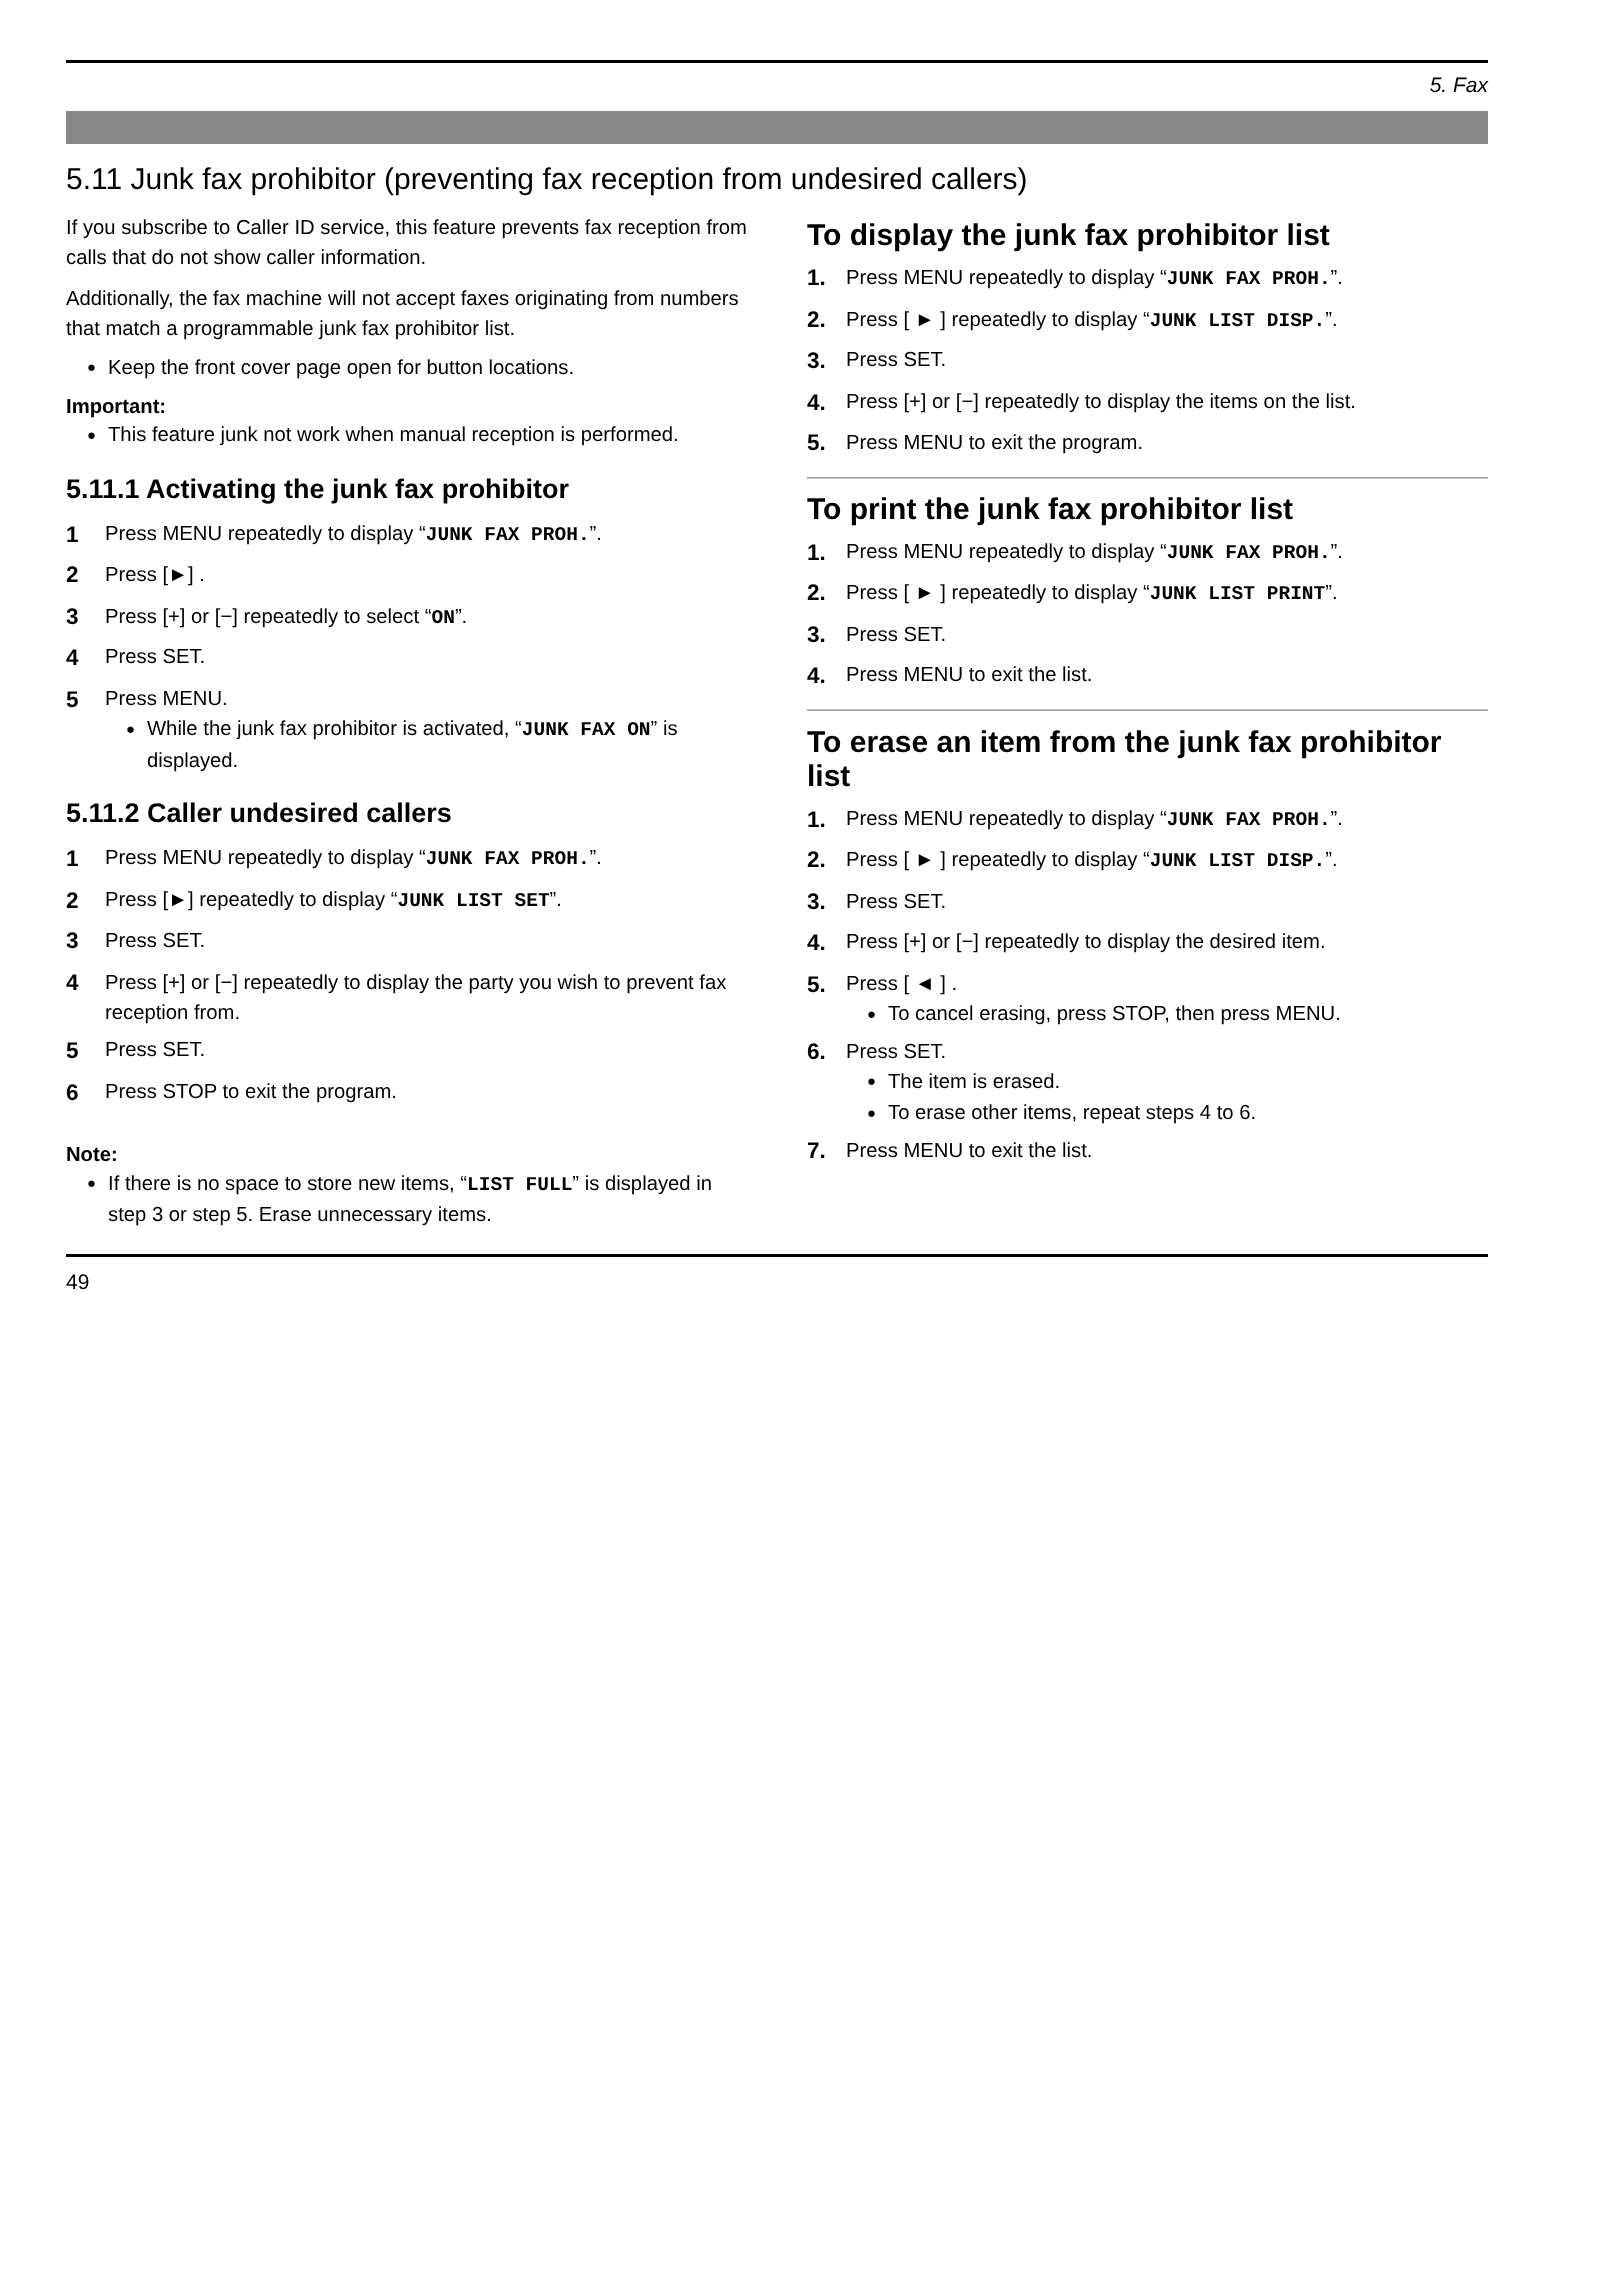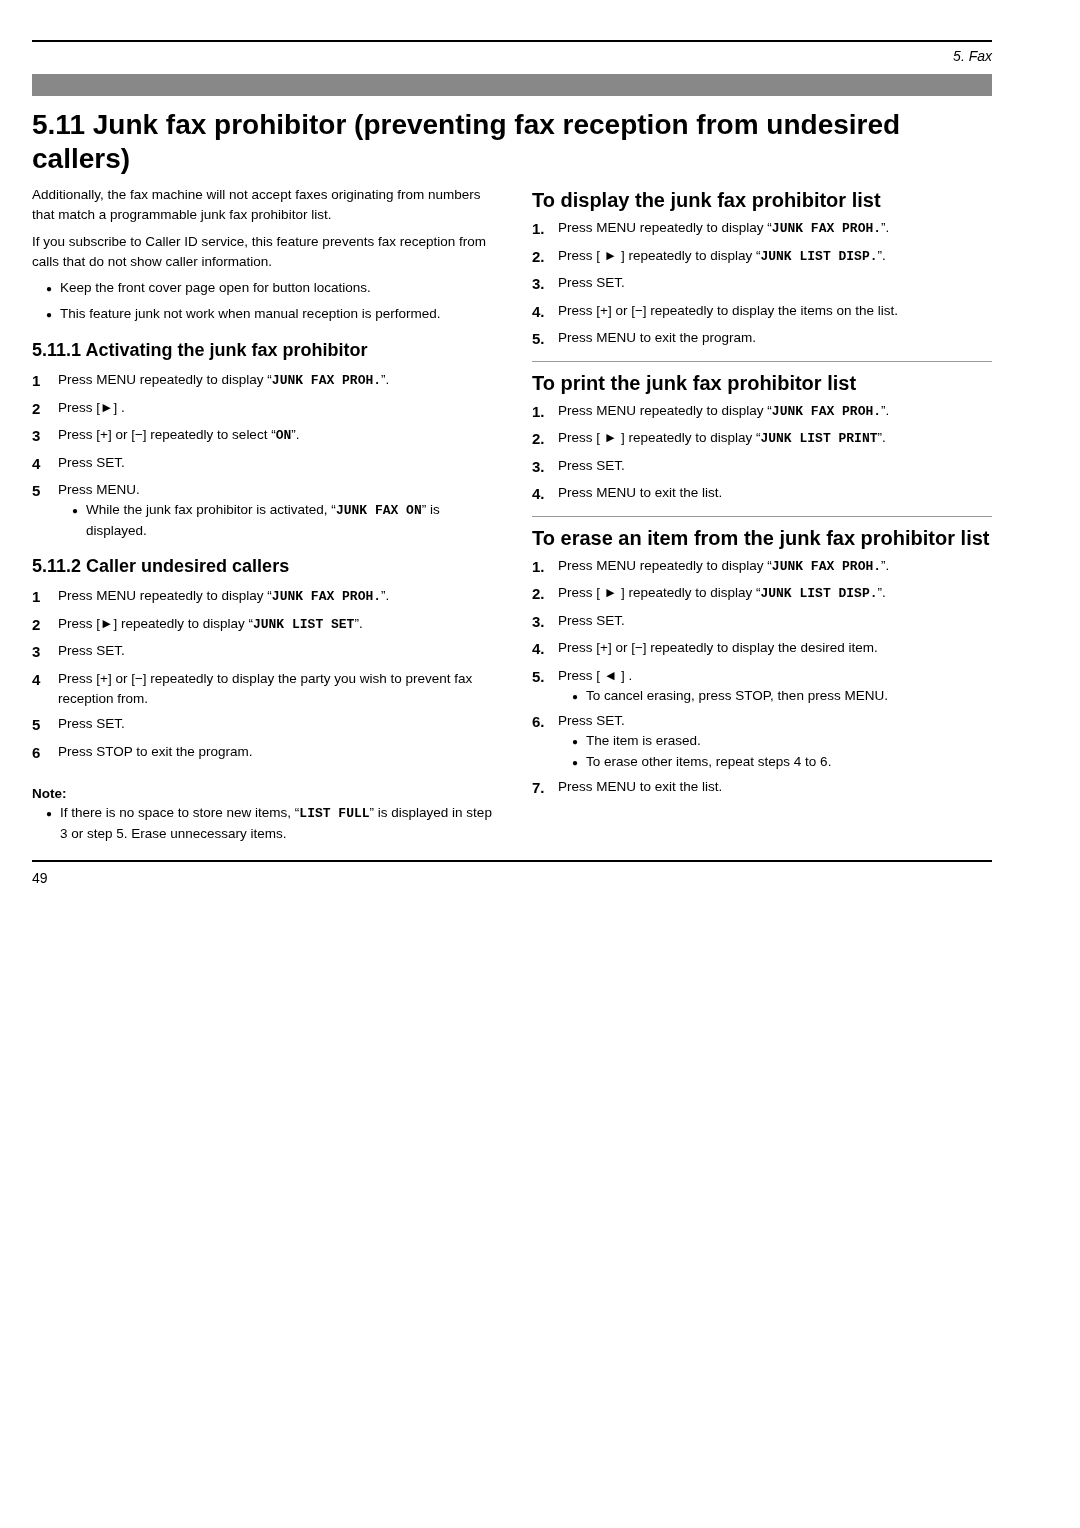--- a/index.html
+++ b/index.html
@@ -7,21 +7,21 @@
       font-family: Arial, Helvetica, sans-serif;
       font-size: 13.5px;
       color: #000;
       background: #fff;
       width: 1080px;
       min-height: 1528px;
     }
     .page {
       width: 1052px;
       min-height: 1528px;
-      padding: 40px 60px 40px 32px;
+      padding: 40px 60px 40px 44px;
       position: relative;
     }
     .top-rule {
       border-top: 2px solid #000;
       margin-bottom: 6px;
     }
     .top-right {
       text-align: right;
       font-size: 14px;
       font-style: italic;
@@ -42,22 +42,22 @@
     }
     .col-left {
       flex: 1;
       max-width: 460px;
     }
     .col-right {
       flex: 1;
       max-width: 460px;
     }
     h1.main-title {
-      font-size: 28px;
-      font-weight: bold;
+      font-size: 20px;
+      font-weight: normal;
       line-height: 1.2;
       margin-bottom: 10px;
     }
     .intro-text {
       font-size: 13.5px;
       line-height: 1.5;
       margin-bottom: 6px;
     }
     .bullet-list {
       list-style: none;
@@ -167,27 +167,28 @@
   </div>
 
   <div class="gray-bar"></div>
 
   <h1 class="main-title">5.11 Junk fax prohibitor (preventing fax reception from undesired callers)</h1>
 
   <div class="two-col">
 
     <div class="col-left">
 
+      <p class="intro-text">If you subscribe to Caller ID service, this feature prevents fax reception from calls that do not show caller information.</p>
       <p class="intro-text">Additionally, the fax machine will not accept faxes originating from numbers that match a programmable junk fax prohibitor list.</p>
-      <p class="intro-text">If you subscribe to Caller ID service, this feature prevents fax reception from calls that do not show caller information.</p>
 
       <ul class="bullet-list">
         <li>Keep the front cover page open for button locations.</li>
       </ul>
 
+      <p class="important-label">Important:</p>
       <ul class="bullet-list">
         <li>This feature junk not work when manual reception is performed.</li>
       </ul>
 
       <h2 class="section-title">5.11.1 Activating the junk fax prohibitor</h2>
 
       <ol class="step-list">
 
         <li>
           <span class="step-num">1</span>

